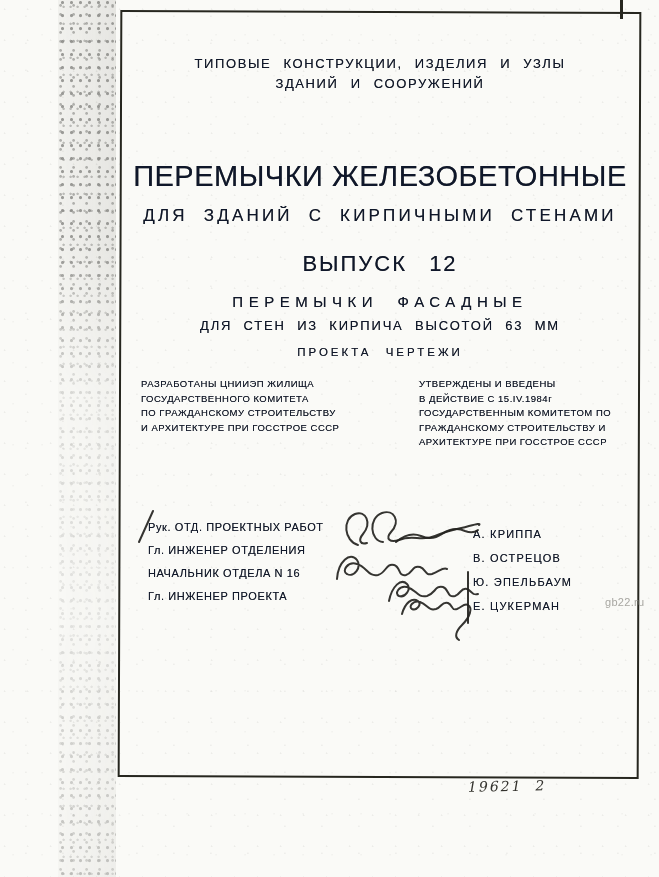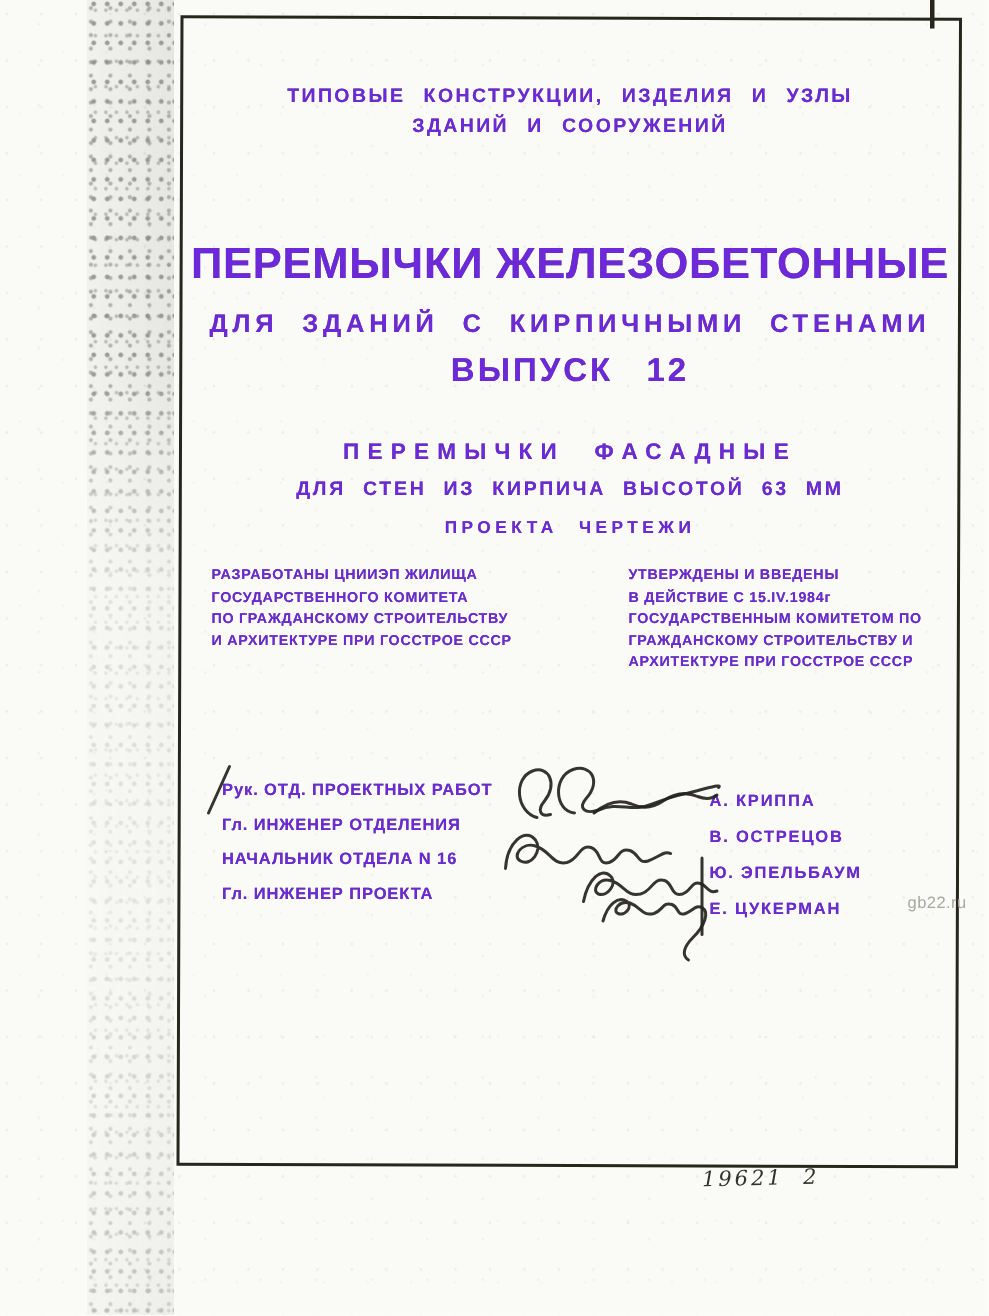--- a/index.html
+++ b/index.html
@@ -18,21 +18,21 @@
       radial-gradient(circle at 50% 20%, rgba(40,40,36,.8) 0 1.1px, transparent 2px),
       radial-gradient(circle at 20% 60%, rgba(40,40,36,.6) 0 .9px, transparent 1.8px),
       radial-gradient(circle at 80% 40%, rgba(40,40,36,.5) 0 .8px, transparent 1.6px),
       linear-gradient(90deg, rgba(120,118,110,.12), rgba(120,118,110,.28));
     background-size:9px 13px, 13px 9px, 7px 17px, 100% 100%;
     -webkit-mask-image:linear-gradient(180deg,#000 0 28%,rgba(0,0,0,.35) 45%,rgba(0,0,0,.25) 70%,rgba(0,0,0,.6) 100%);
             mask-image:linear-gradient(180deg,#000 0 28%,rgba(0,0,0,.35) 45%,rgba(0,0,0,.25) 70%,rgba(0,0,0,.6) 100%);}
   .frame{position:absolute;left:119px;top:11px;width:517px;height:763px;
     border:2px solid #26261f;transform:rotate(.2deg);}
   .corner-tick{position:absolute;left:620px;top:0;width:3px;height:19px;background:#26261f;}
-  .ink{color:#6d28d9;font-weight:700;text-shadow:0 0 .4px rgba(28,27,24,.65);}
+  .ink{color:#0f172a;font-weight:400;text-shadow:0 0 .4px rgba(28,27,24,.65);}
   .abs{position:absolute;}
   .ctr{left:122px;width:516px;text-align:center;white-space:pre;}
   .hdr{font-size:13px;letter-spacing:1.6px;word-spacing:7px;}
   .series{font-size:34px;letter-spacing:2px;font-stretch:condensed;}
   .title-main{font-size:29px;letter-spacing:.5px;}
   .title-sub{font-size:17px;letter-spacing:3.2px;word-spacing:8px;}
   .issue{font-size:22px;letter-spacing:2px;word-spacing:14px;}
   .sect{font-size:15px;letter-spacing:5.5px;word-spacing:10px;}
   .sect-sub{font-size:13px;letter-spacing:1.8px;word-spacing:6px;}
   .doctype{font-size:11.5px;letter-spacing:3px;word-spacing:8px;}
@@ -56,21 +56,21 @@
   <div class="scan-band"></div>
 
   <div class="frame"></div>
   <div class="corner-tick"></div>
 
   <div class="abs ctr ink hdr" style="top:56px;">ТИПОВЫЕ КОНСТРУКЦИИ, ИЗДЕЛИЯ И УЗЛЫ</div>
   <div class="abs ctr ink hdr" style="top:76px;">ЗДАНИЙ И СООРУЖЕНИЙ</div>
 
   <div class="abs ctr ink title-main" style="top:160px;">ПЕРЕМЫЧКИ ЖЕЛЕЗОБЕТОННЫЕ</div>
   <div class="abs ctr ink title-sub" style="top:206px;">ДЛЯ ЗДАНИЙ С КИРПИЧНЫМИ СТЕНАМИ</div>
-  <div class="abs ctr ink issue" style="top:234px;">ВЫПУСК 12</div>
+  <div class="abs ctr ink issue" style="top:251px;">ВЫПУСК 12</div>
   <div class="abs ctr ink sect" style="top:293px;">ПЕРЕМЫЧКИ ФАСАДНЫЕ</div>
   <div class="abs ctr ink sect-sub" style="top:318px;">ДЛЯ СТЕН ИЗ КИРПИЧА ВЫСОТОЙ 63 ММ</div>
   <div class="abs ctr ink doctype" style="top:346px;">ПРОЕКТА ЧЕРТЕЖИ</div>
 
   <div class="abs ink colblock" style="left:141px;top:377px;width:230px;">РАЗРАБОТАНЫ ЦНИИЭП ЖИЛИЩА
 ГОСУДАРСТВЕННОГО КОМИТЕТА
 ПО ГРАЖДАНСКОМУ СТРОИТЕЛЬСТВУ
 И АРХИТЕКТУРЕ ПРИ ГОССТРОЕ СССР</div>
   <div class="abs ink colblock" style="left:419px;top:377px;width:210px;">УТВЕРЖДЕНЫ И ВВЕДЕНЫ
 В ДЕЙСТВИЕ С 15.IV.1984г

